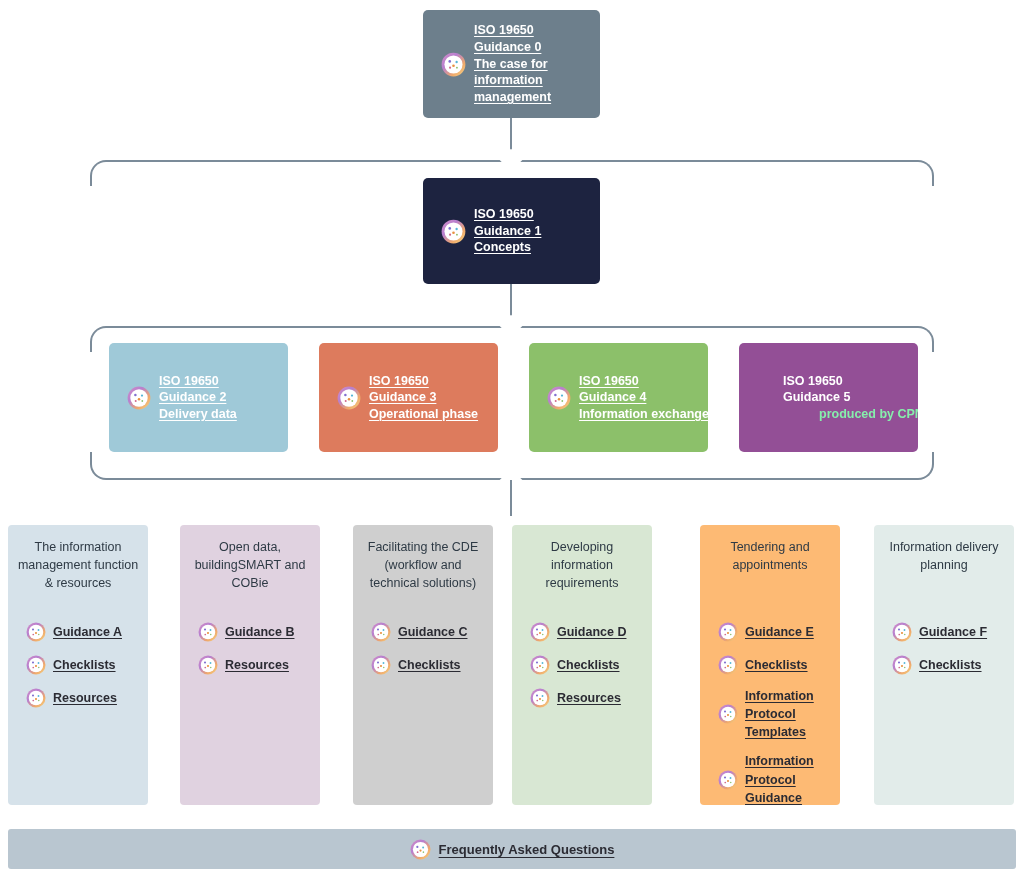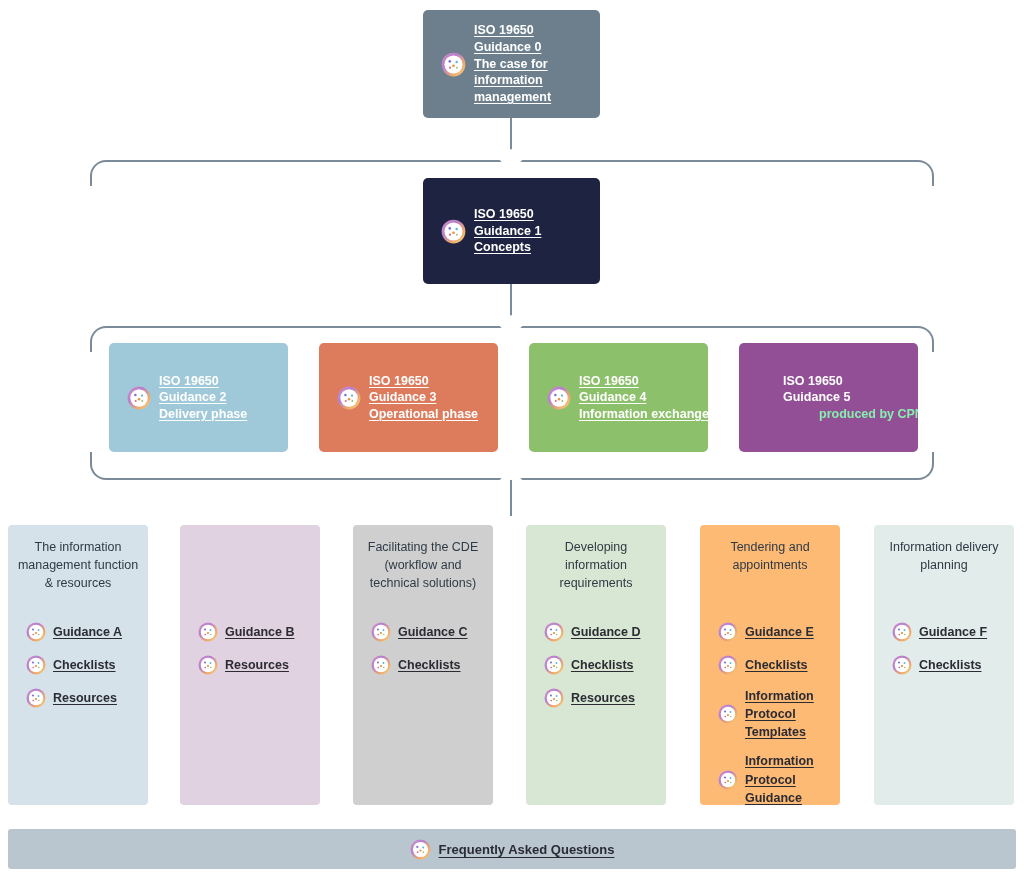--- a/index.html
+++ b/index.html
@@ -208,21 +208,21 @@
         <circle cx="14" cy="15" r="2.1" fill="#7f6fd0"></circle>
         <circle cx="25" cy="16" r="1.9" fill="#56b6d8"></circle>
         <circle cx="20" cy="22" r="2.1" fill="#e8913f"></circle>
         <circle cx="14.5" cy="25" r="1.7" fill="#d06a8e"></circle>
         <circle cx="25.5" cy="25" r="1.5" fill="#8cc06a"></circle>
       </svg>
     </span>
     <span class="lines">
       <span class="ln link">ISO 19650</span>
       <span class="ln link">Guidance 2</span>
-      <span class="ln link">Delivery phase</span>
+      <span class="ln link">Delivery data</span>
     </span>
   </div>
 
   <div class="gcard" style="left:319px;top:343px;width:179px;height:109px;background:#dd7b5d;">
     <span class="icon-wrap">
       <svg class="badge" width="24" height="24" viewBox="0 0 40 40">
         <circle cx="20" cy="20" r="19" fill="url(#g0ring)"></circle>
         <circle cx="20" cy="20" r="14.5" fill="#ffffff"></circle>
         <circle cx="14" cy="15" r="2.1" fill="#7f6fd0"></circle>
         <circle cx="25" cy="16" r="1.9" fill="#56b6d8"></circle>
@@ -307,20 +307,21 @@
               <circle cx="14.5" cy="25" r="1.7" fill="#d06a8e"></circle>
             <circle cx="25.5" cy="25" r="1.5" fill="#8cc06a"></circle>
           </svg>
         </span>
         <span class="btxt">Resources</span>
       </div>
     </div>
   </div>
 
   <div class="bcard" style="left:180px;background:#e0d2e0;">
+    <div class="btitle">Open data, buildingSMART and COBie</div>
     <div class="blinks">
       <div class="blink">
         <span class="icon-wrap">
           <svg class="badge" width="20" height="20" viewBox="0 0 40 40">
             <circle cx="20" cy="20" r="19" fill="url(#g0ring)"></circle>
               <circle cx="20" cy="20" r="14.5" fill="#fff"></circle>
             <circle cx="14" cy="15" r="2.1" fill="#7f6fd0"></circle>
               <circle cx="25" cy="16" r="1.9" fill="#56b6d8"></circle>
             <circle cx="20" cy="22" r="2.1" fill="#e8913f"></circle>
               <circle cx="14.5" cy="25" r="1.7" fill="#d06a8e"></circle>
@@ -373,21 +374,21 @@
             <circle cx="20" cy="22" r="2.1" fill="#e8913f"></circle>
               <circle cx="14.5" cy="25" r="1.7" fill="#d06a8e"></circle>
             <circle cx="25.5" cy="25" r="1.5" fill="#8cc06a"></circle>
           </svg>
         </span>
         <span class="btxt">Checklists</span>
       </div>
     </div>
   </div>
 
-  <div class="bcard" style="left:526px;background:#d8e7d3;">
+  <div class="bcard" style="left:512px;background:#d8e7d3;">
     <div class="btitle">Developing information requirements</div>
     <div class="blinks">
       <div class="blink">
         <span class="icon-wrap">
           <svg class="badge" width="20" height="20" viewBox="0 0 40 40">
             <circle cx="20" cy="20" r="19" fill="url(#g0ring)"></circle>
               <circle cx="20" cy="20" r="14.5" fill="#fff"></circle>
             <circle cx="14" cy="15" r="2.1" fill="#7f6fd0"></circle>
               <circle cx="25" cy="16" r="1.9" fill="#56b6d8"></circle>
             <circle cx="20" cy="22" r="2.1" fill="#e8913f"></circle>

